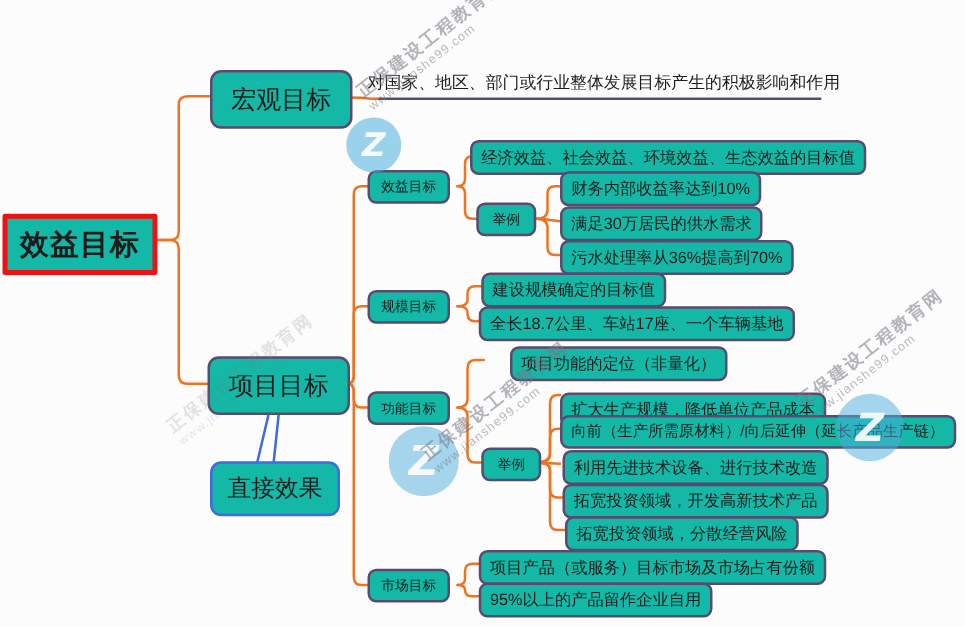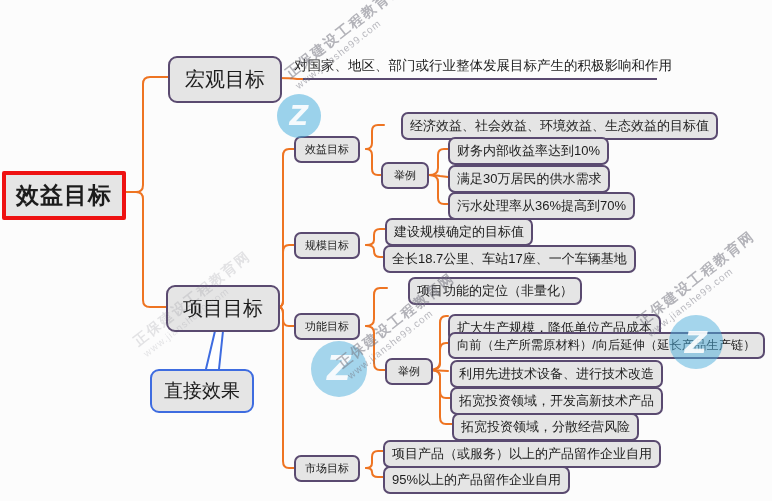--- a/index.html
+++ b/index.html
@@ -3,21 +3,21 @@
 <meta charset="utf-8">
 <style>
   html,body{margin:0;padding:0;background:#fff;}
   #stage{
     position:relative;width:772px;height:501px;overflow:hidden;
     background:#fcfcfc;
     font-family:"Liberation Sans","DejaVu Sans",sans-serif;
     color:#1c1c1c;
   }
   svg.lines{position:absolute;left:0;top:0;z-index:1;}
-  .node{position:absolute;z-index:2;background:#e5e5e5;white-space:nowrap;box-sizing:border-box;}
+  .node{position:absolute;z-index:2;background:#14b8a6;white-space:nowrap;box-sizing:border-box;}
   .root{
     border:4px solid #ee1212;border-radius:2px;
     font-size:23px;font-weight:700;padding:5px 10px;letter-spacing:1px;
   }
   .main{
     border:2px solid #5a4a70;border-radius:9px;
     font-size:20px;padding:8px 15px;
   }
   .cat{
     border:2px solid #5a4a70;border-radius:7px;
@@ -91,44 +91,44 @@
   </svg>
 
   <div class="node root" style="left:2px;top:171px;">效益目标</div>
 
   <div class="node main" style="left:168px;top:56px;">宏观目标</div>
 
   <div class="floating-label" style="left:294px;top:57px;">对国家、地区、部门或行业整体发展目标产生的积极影响和作用</div>
 
   <div class="node main" style="left:166px;top:285px;">项目目标</div>
 
-  <div class="node callout" style="left:150px;top:369px;">直接效果</div>
+  <div class="node callout" style="left:168px;top:369px;">直接效果</div>
 
   <div class="node cat" style="left:294px;top:136px;">效益目标</div>
-  <div class="node leaf" style="left:401px;top:112px;">经济效益、社会效益、环境效益、生态效益的目标值</div>
+  <div class="node leaf" style="left:376px;top:112px;">经济效益、社会效益、环境效益、生态效益的目标值</div>
   <div class="node cat" style="left:381px;top:162px;padding:4px 11px;">举例</div>
   <div class="node leaf" style="left:448px;top:137px;">财务内部收益率达到10%</div>
   <div class="node leaf" style="left:448px;top:165px;">满足30万居民的供水需求</div>
   <div class="node leaf" style="left:448px;top:192px;">污水处理率从36%提高到70%</div>
 
   <div class="node cat" style="left:294px;top:232px;">规模目标</div>
   <div class="node leaf" style="left:385px;top:218px;">建设规模确定的目标值</div>
   <div class="node leaf" style="left:383px;top:245px;">全长18.7公里、车站17座、一个车辆基地</div>
 
   <div class="node cat" style="left:294px;top:313px;">功能目标</div>
   <div class="node leaf" style="left:408px;top:277px;">项目功能的定位（非量化）</div>
   <div class="node cat" style="left:385px;top:358px;padding:4px 11px;">举例</div>
   <div class="node leaf" style="left:448px;top:314px;">扩大生产规模，降低单位产品成本</div>
   <div class="node leaf long" style="left:448px;top:332px;">向前（生产所需原材料）/向后延伸（延长产品生产链）</div>
   <div class="node leaf" style="left:450px;top:360px;">利用先进技术设备、进行技术改造</div>
   <div class="node leaf" style="left:450px;top:387px;">拓宽投资领域，开发高新技术产品</div>
   <div class="node leaf" style="left:452px;top:413px;">拓宽投资领域，分散经营风险</div>
 
   <div class="node cat" style="left:294px;top:455px;">市场目标</div>
-  <div class="node leaf" style="left:383px;top:440px;">项目产品（或服务）以上的产品留作企业自用</div>
+  <div class="node leaf" style="left:383px;top:440px;">项目产品（或服务）目标市场及市场占有份额</div>
   <div class="node leaf" style="left:383px;top:466px;">95%以上的产品留作企业自用</div>
 
   <svg class="wm" style="left:276px;top:93px;" width="46" height="46">
     <circle cx="23" cy="23" r="22" fill="#4baedc" opacity="0.55"></circle>
     <text x="23" y="32" text-anchor="middle" font-family="DejaVu Sans, sans-serif" font-size="26" font-style="italic" font-weight="700" fill="#ffffff" opacity="0.9">Z</text>
   </svg>
   <svg class="wm" style="left:310px;top:340px;" width="58" height="58">
     <circle cx="29" cy="29" r="28" fill="#4baedc" opacity="0.5"></circle>
     <text x="29" y="40" text-anchor="middle" font-family="DejaVu Sans, sans-serif" font-size="33" font-style="italic" font-weight="700" fill="#ffffff" opacity="0.9">Z</text>
   </svg>

